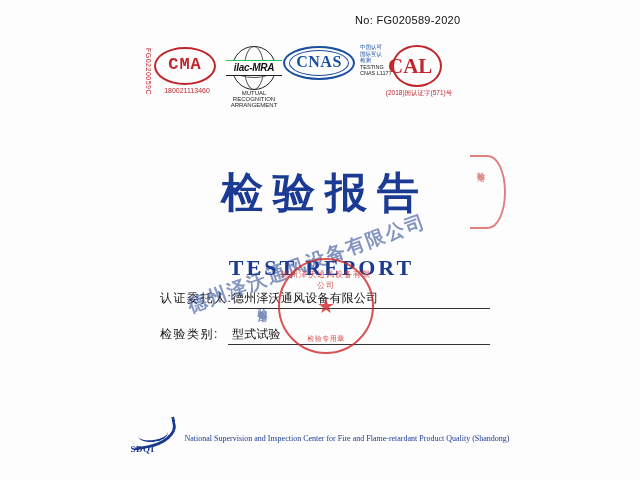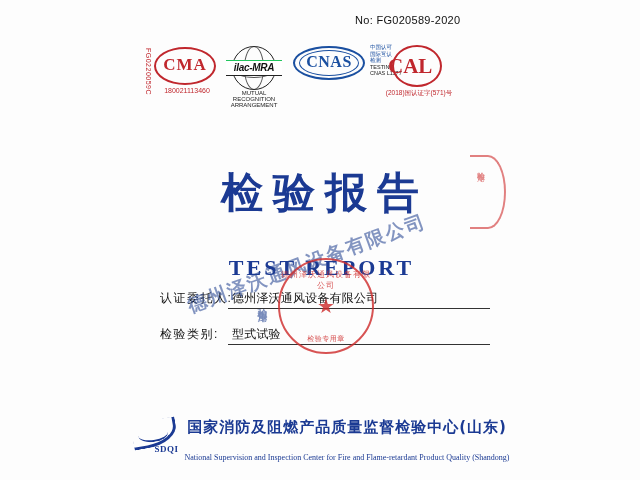--- a/index.html
+++ b/index.html
@@ -74,21 +74,21 @@
     box-sizing: border-box;
   }
   .cma .txt {
     position: absolute;
     left: 0; top: 8px;
     width: 62px;
     text-align: center;
     font-size: 17px;
     font-weight: bold;
     color: #c0272d;
-    font-family: Liberation Serif, serif;
+    font-family: Liberation Mono, monospace;
     letter-spacing: 1px;
   }
   .cma .num {
     position: absolute;
     left: -2px;
     top: 40px;
     width: 70px;
     text-align: center;
     font-size: 7px;
     color: #c0272d;
@@ -149,21 +149,21 @@
     top: 46px;
     width: 56px;
     text-align: center;
     font-size: 6px;
     color: #222;
   }
 
   
   .cnas {
     position: absolute;
-    left: 150px;
+    left: 140px;
     top: 4px;
     width: 78px;
     height: 50px;
   }
   .cnas .ell {
     position: absolute;
     left: 3px; top: 0px;
     width: 72px; height: 34px;
     border: 2px solid #1a4fa0;
     border-radius: 50%;
@@ -424,21 +424,21 @@
     height: 14px;
     border-bottom: 2.5px solid #1b3a93;
     border-radius: 0 0 60% 60%;
     transform: rotate(-8deg);
   }
   .footer-logo .abbr {
     position: absolute;
     left: 0;
     top: 24px;
     width: 48px;
-    text-align: right;
+    text-align: left;
     font-size: 9px;
     font-weight: bold;
     color: #1b3a93;
     font-family: "Liberation Serif", serif;
     letter-spacing: 0.5px;
   }
   .footer-cn {
     font-size: 15px;
     font-weight: bold;
     color: #1b3a93;
@@ -532,18 +532,17 @@
     <div class="arc-bottom">检验专用章</div>
   </div>
 
   <div class="footer">
     <div class="footer-inner">
       <div class="footer-logo">
         <div class="swoosh"></div>
         <div class="swoosh2"></div>
         <div class="abbr">SDQI</div>
       </div>
-      <div class="footer-cn">国家消防及阻燃产品质量监督检验中心(山东)</div>
       <div class="footer-en">National Supervision and Inspection Center for Fire and Flame-retardant Product Quality (Shandong)</div>
     </div>
   </div>
 
 </div>
 
 </body></html>

